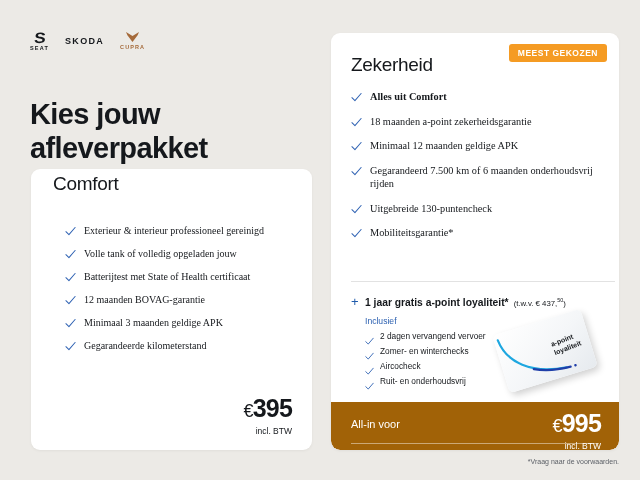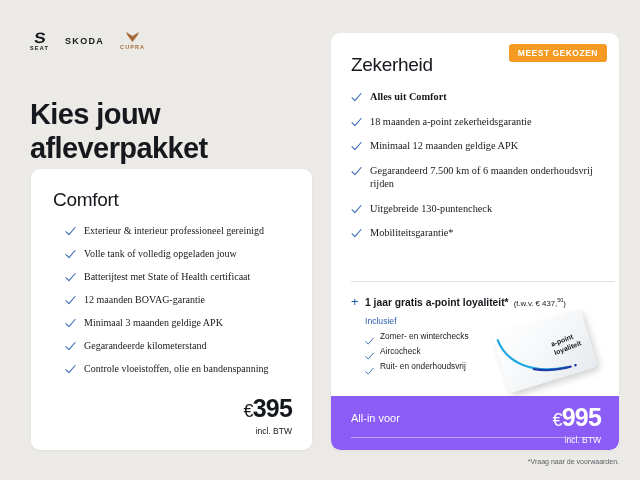--- a/index.html
+++ b/index.html
@@ -108,21 +108,21 @@
 
   .card-title {
     font-size: 19px;
     font-weight: 400;
     letter-spacing: -0.3px;
     color: #15181c;
   }
   .card-comfort .card-title {
     position: absolute;
     left: 22px;
-    top: 20px;
+    top: 4px;
   }
   .card-zekerheid .card-title {
     position: absolute;
     left: 20px;
     top: 21px;
   }
 
   
   .badge {
     position: absolute;
@@ -304,22 +304,22 @@
     color: #15181c;
     margin-top: 1px;
   }
 
   
   .allin {
     position: absolute;
     left: 0;
     bottom: 0;
     width: 288px;
-    height: 54px;
-    background: #8b5cf6;
+    height: 48px;
+    background: #a16207;
     border-bottom-left-radius: 9px;
     border-bottom-right-radius: 9px;
   }
   .allin-label {
     position: absolute;
     left: 20px;
     top: 16px;
     font-size: 11px;
     color: #ffffff;
   }
@@ -416,28 +416,20 @@
       <span class="feature-text">Minimaal 3 maanden geldige APK</span>
     </li>
     <li class="feature">
       <span class="check">
         <svg width="11" height="11" viewBox="0 0 12 12">
             <path d="M1 6.2 L4.3 9.4 L11 1.6" fill="none" stroke="#2f62b3" stroke-width="1.1" stroke-linecap="round" stroke-linejoin="round"></path>
           </svg>
       </span>
       <span class="feature-text">Gegarandeerde kilometerstand</span>
     </li>
-    <li class="feature">
-      <span class="check">
-        <svg width="11" height="11" viewBox="0 0 12 12">
-            <path d="M1 6.2 L4.3 9.4 L11 1.6" fill="none" stroke="#2f62b3" stroke-width="1.1" stroke-linecap="round" stroke-linejoin="round"></path>
-          </svg>
-      </span>
-      <span class="feature-text">Controle vloeistoffen, olie en bandenspanning</span>
-    </li>
   </ul>
 
   <div class="price-comfort">
     <div class="price-amount">
       <span class="cur">€</span><span>395</span>
     </div>
     <div class="price-sub">incl. BTW</div>
   </div>
 </section>
 
@@ -499,20 +491,28 @@
   <div class="divider"></div>
 
   <div class="loyalty">
     <div class="loyalty-head">
       <span class="plus">+</span>
       <span class="loyalty-title">1 jaar gratis a-point loyaliteit*</span>
       <span class="loyalty-value"><span>(t.w.v. € 437,</span><sup>50</sup><span>)</span></span>
     </div>
     <div class="inclusief-label">Inclusief</div>
     <ul class="sublist">
+      <li class="subitem">
+        <span class="subcheck">
+          <svg width="9" height="9" viewBox="0 0 12 12">
+              <path d="M1 6.2 L4.3 9.4 L11 1.6" fill="none" stroke="#2f62b3" stroke-width="1.2" stroke-linecap="round" stroke-linejoin="round"></path>
+            </svg>
+        </span>
+        <span class="subitem-text">2 dagen vervangend vervoer</span>
+      </li>
       <li class="subitem">
         <span class="subcheck">
           <svg width="9" height="9" viewBox="0 0 12 12">
               <path d="M1 6.2 L4.3 9.4 L11 1.6" fill="none" stroke="#2f62b3" stroke-width="1.2" stroke-linecap="round" stroke-linejoin="round"></path>
             </svg>
         </span>
         <span class="subitem-text">Zomer- en winterchecks</span>
       </li>
       <li class="subitem">
         <span class="subcheck">

